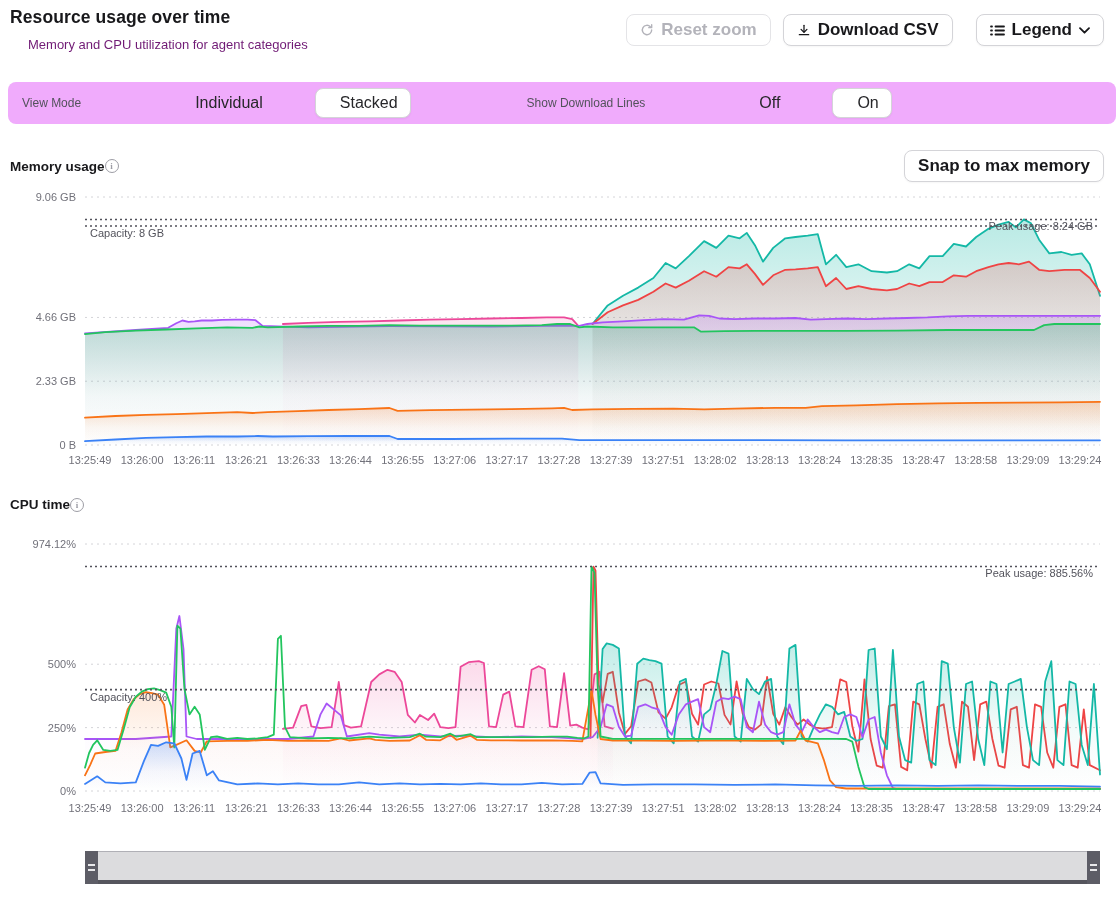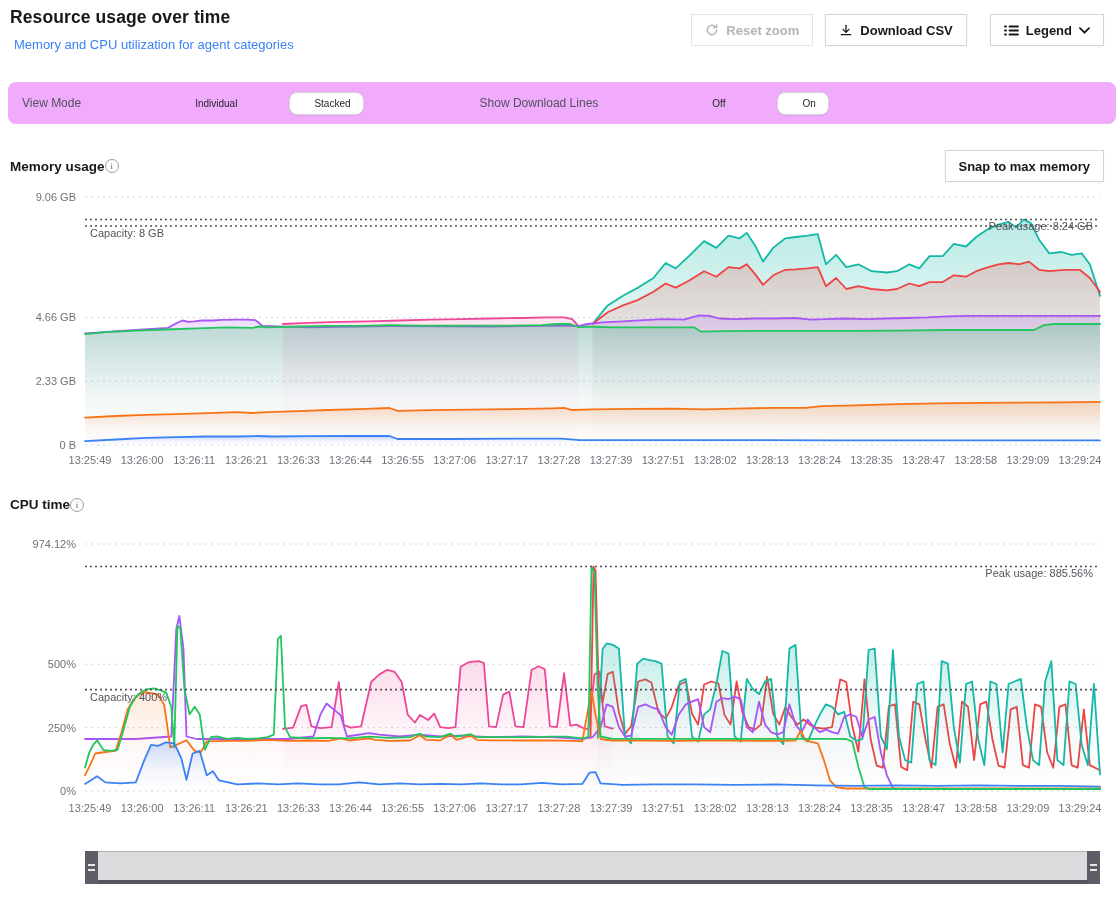--- a/index.html
+++ b/index.html
@@ -1,36 +1,36 @@
 <!DOCTYPE html>
 <html><head>
 <meta charset="utf-8">
 <style>
   * { margin:0; padding:0; box-sizing:border-box; }
   html,body { width:1116px; height:906px; background:#ffffff; overflow:hidden;
               font-family:"Liberation Sans", sans-serif; color:#18181b; }
 
   
   #page-title { position:absolute; left:10px; top:7px; font-size:17.5px; font-weight:700; letter-spacing:.1px; }
-  #page-subtitle { position:absolute; left:14px; top:37px; font-size:13px; color:#3b82f6; }
+  #page-subtitle { position:absolute; left:28px; top:37px; font-size:13px; color:#701a75; }
   #header-actions { position:absolute; top:14px; right:12px; display:flex; gap:12px; align-items:center; }
   .btn { display:inline-flex; align-items:center; gap:7px; height:32px; padding:0 13px;
-         background:#fff; border:1px solid #d4d4d8; border-radius:0;
-         font-size:13px; font-weight:600; color:#18181b; cursor:pointer;
+         background:#fff; border:1px solid #d4d4d8; border-radius:8px;
+         font-size:17px; font-weight:600; color:#18181b; cursor:pointer;
          box-shadow:0 1px 2px rgba(0,0,0,.04); white-space:nowrap; }
   .btn.disabled { color:#b3b3ba; border-color:#e4e4e7; box-shadow:none; }
   .btn svg { display:block; }
   #legend-button { margin-left:11px; }
 
   
   #control-bar { position:absolute; left:8px; right:0; top:82px; height:42px;
                  background:#f0abfc; border-radius:8px; display:flex; align-items:center;
                  padding:0 14px;gap:40px; }
   .ctl-label { font-size:12px; color:#52525b; }
-  .ctl-option { font-size:10px; color:#27272a; padding:5px 12px; cursor:pointer;text-align:right; }
+  .ctl-option { font-size:16px; color:#27272a; padding:5px 12px; cursor:pointer;text-align:right; }
   .ctl-option.selected { background:#fff; border:1px solid #d4d4d8; border-radius:8px;
                          box-shadow:0 1px 2px rgba(0,0,0,.05);padding-left:24px; }
   .ctl-gap-sm { width:22px; } .ctl-gap-lg { width:36px; }
 
   
   .section-header { position:absolute; left:10px; right:12px; display:flex;
                     align-items:center; justify-content:space-between; }
   #memory-header { top:150px; } #cpu-header { top:497px; }
   .section-title-wrap { display:flex; align-items:center; }
   .section-title { font-size:13.5px; font-weight:700; }

